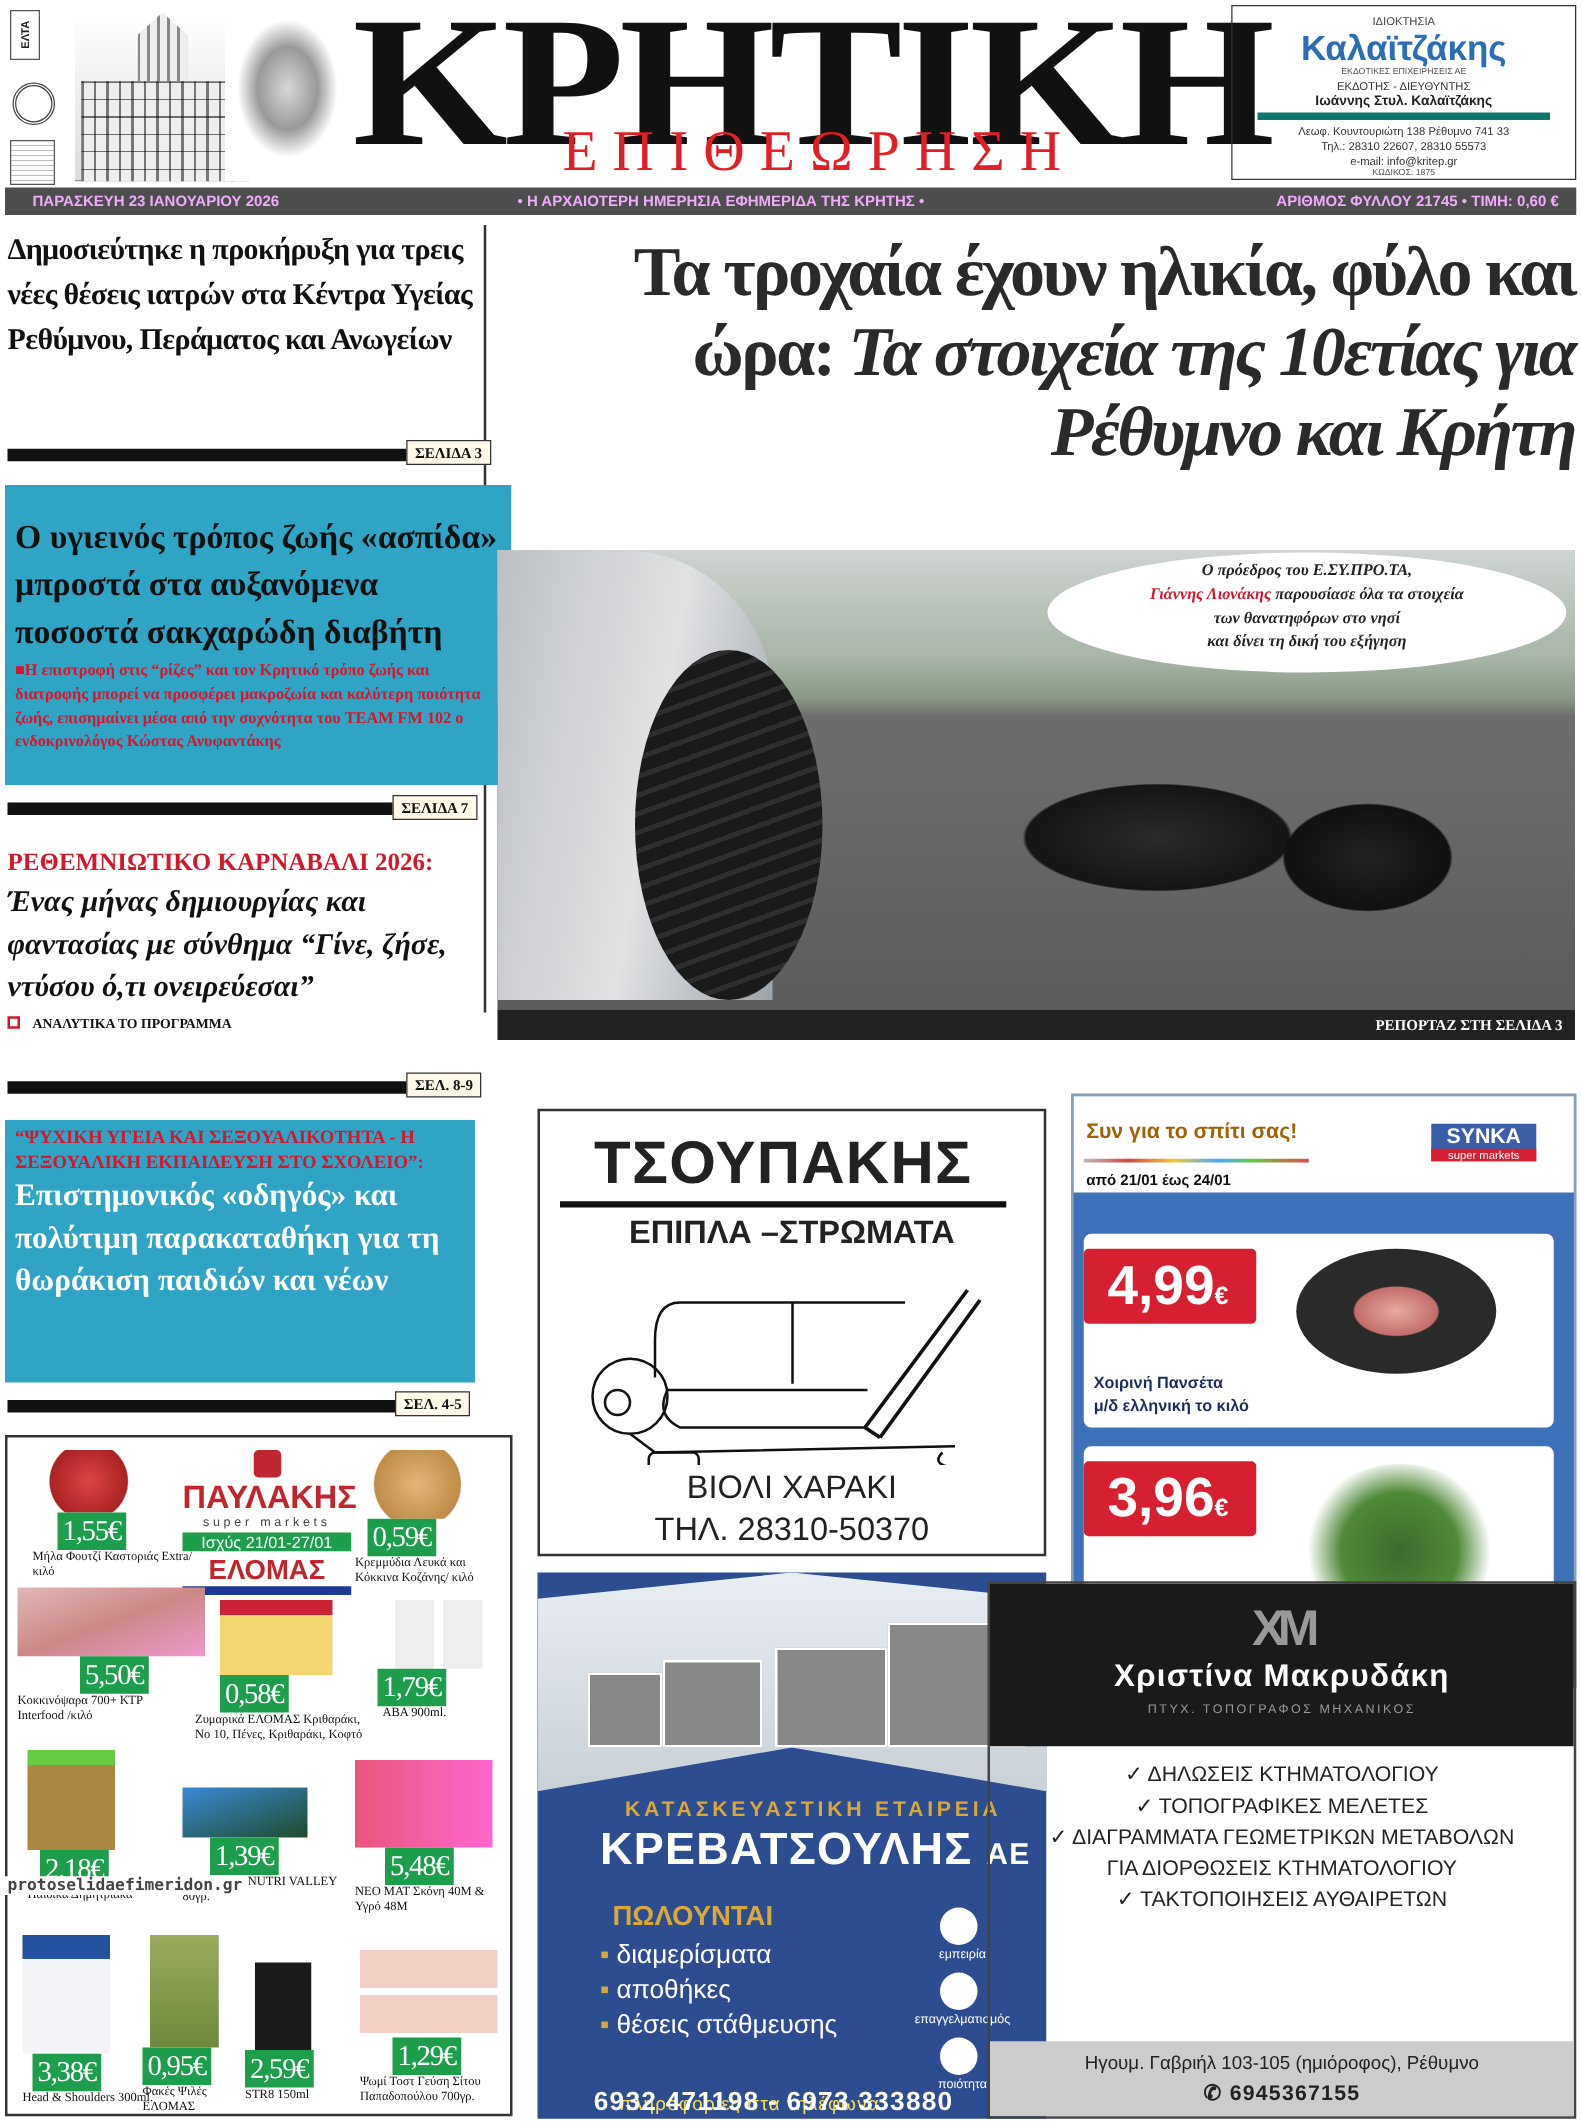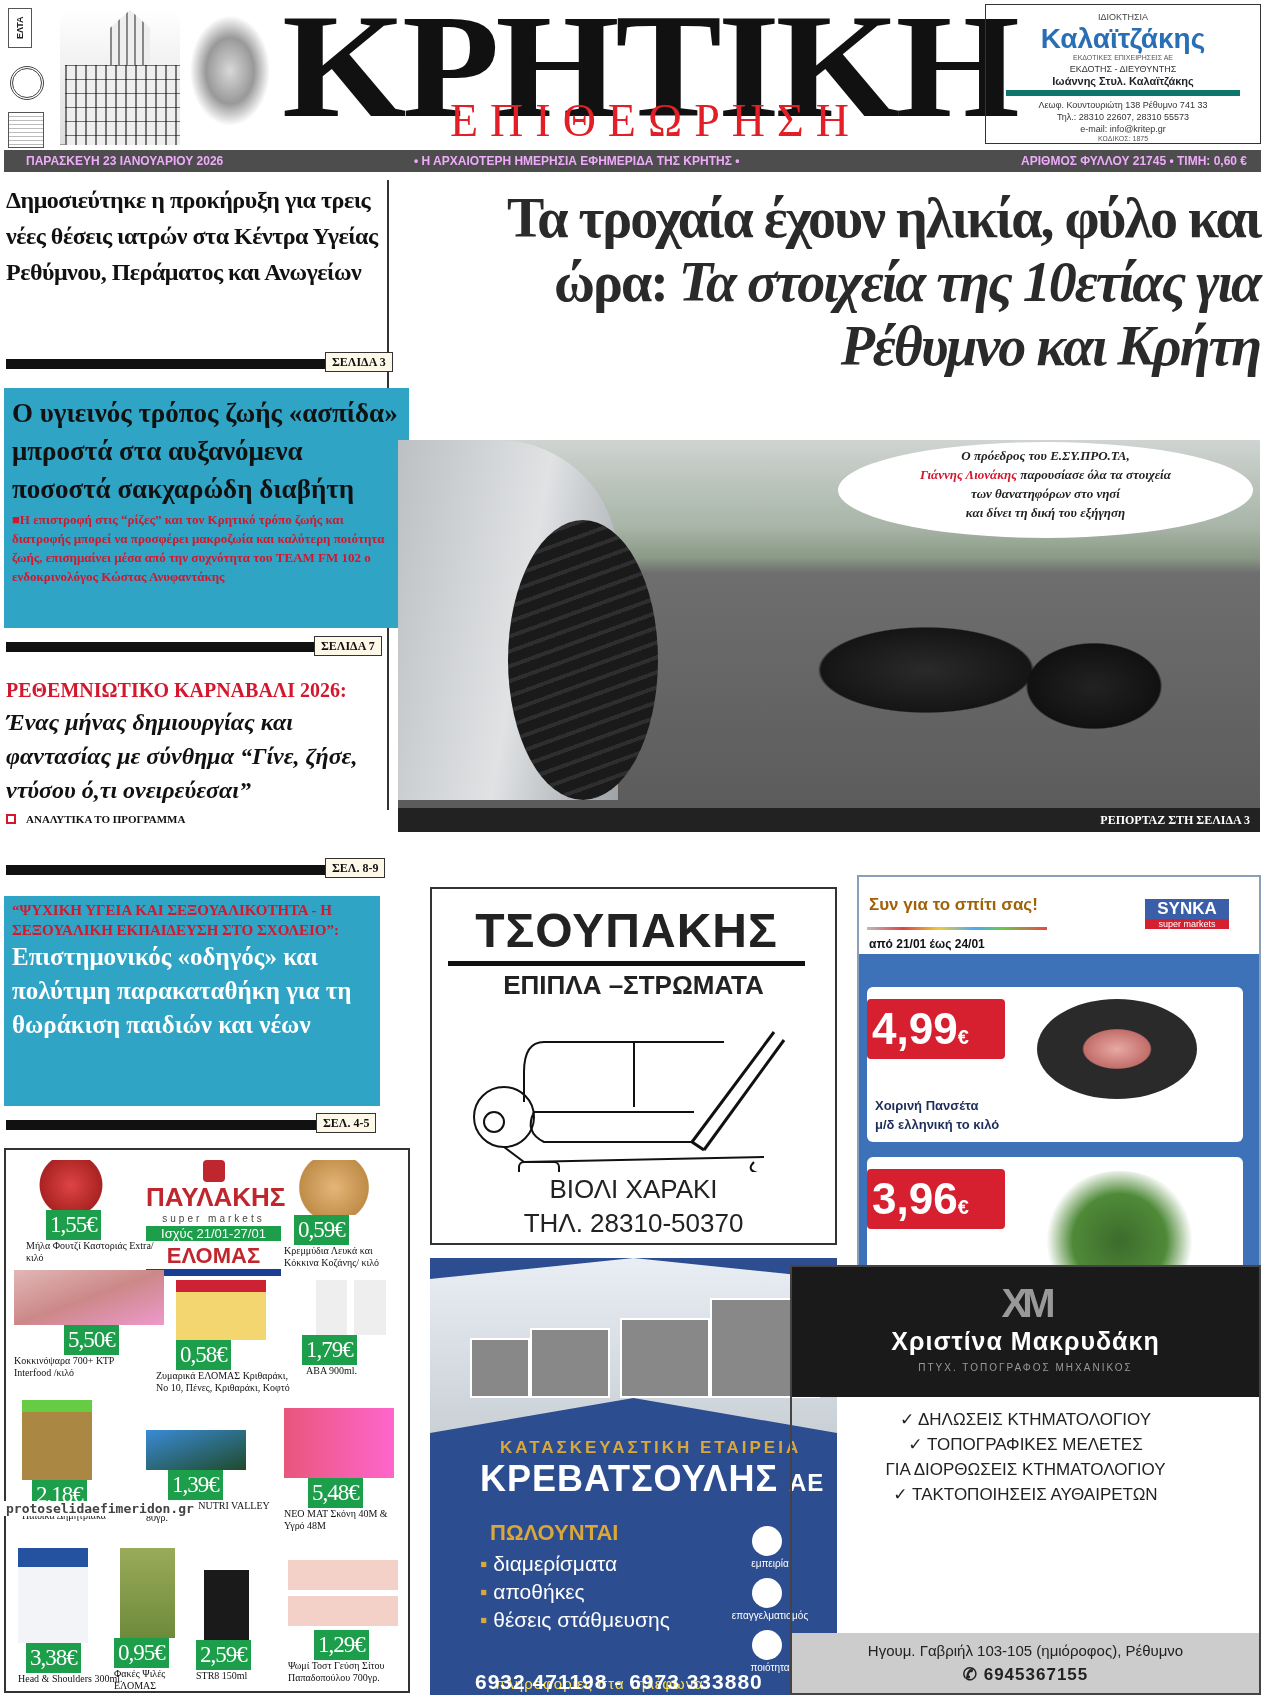--- a/index.html
+++ b/index.html
@@ -71,21 +71,21 @@
 .ad-krev .ic{position:absolute;width:30px;height:30px;border-radius:50%;background:#fff;left:322px}
 .ad-krev .icl{position:absolute;left:290px;width:100px;text-align:center;color:#fff;font-size:10px}
 .ad-synka{left:857px;top:875px;width:404px;height:475px;border:2px solid #8aa0b8;background:#3d72b8;font-family:"Liberation Sans",sans-serif}
 .ad-synka .top{background:#fff;height:77px;position:relative}
 .ad-synka .s1{position:absolute;left:10px;top:18px;font:bold 17px "Liberation Sans",sans-serif;color:#a16207}
 .ad-synka .rainbow{position:absolute;left:8px;top:50px;width:180px;height:3px;background:linear-gradient(90deg,#bbb,#d44 20%,#ec3 40%,#4af 60%,#6c4 75%,#e44)}
 .ad-synka .s2{position:absolute;left:10px;top:60px;font:bold 12px "Liberation Sans",sans-serif;color:#111}
 .ad-synka .logo{position:absolute;right:30px;top:22px;width:84px;height:30px;background:#3a5ea8;color:#fff;font:bold 17px/20px "Liberation Sans",sans-serif;text-align:center}
 .ad-synka .logo small{display:block;background:#d62030;font:9px/10px "Liberation Sans",sans-serif}
 .ad-synka .card{position:absolute;left:8px;width:376px;background:#fff;border-radius:6px}
-.ad-synka .price{position:absolute;left:0;top:12px;width:138px;height:60px;background:#d62030;color:#fff;font:bold 44px/60px "Liberation Sans",sans-serif;padding-left:5px;border-radius:4px}
+.ad-synka .price{position:absolute;left:0;top:12px;width:138px;height:60px;background:#d62030;color:#fff;font:bold 44px/60px "Liberation Sans",sans-serif;padding-left:19px;border-radius:4px}
 .ad-synka .price small{font-size:20px}
 .ad-synka .lbl{position:absolute;left:8px;bottom:8px;font:bold 13px/19px "Liberation Sans",sans-serif;color:#1d2d5a}
 .ad-synka .meat{position:absolute;left:170px;top:12px;width:160px;height:100px;border-radius:50%;background:radial-gradient(ellipse 60px 35px at 50% 50%,#e8a9a4 0,#c26e6a 55%,#2a2a2a 58%)}
 .ad-synka .herb{position:absolute;left:175px;top:14px;width:155px;height:140px;border-radius:50%;background:radial-gradient(circle,#3d6b2c 0,#4f8a38 45%,transparent 70%)}
 .ad-makr{left:790px;top:1265px;width:471px;height:430px;border:2px solid #444;font-family:"Liberation Sans",sans-serif;text-align:center;overflow:hidden}
 .ad-makr .dark{background:#1a1a1a;height:130px;color:#fff;position:relative}
 .ad-makr .xm{font:bold 40px/48px "Liberation Sans",sans-serif;color:#999;padding-top:12px;letter-spacing:-6px}
 .ad-makr .nm{font:bold 25px "Liberation Sans",sans-serif;letter-spacing:1px}
 .ad-makr .tt{font:10px "Liberation Sans",sans-serif;color:#999;letter-spacing:2px;margin-top:6px}
 .ad-makr ul{list-style:none;font:17px/25px "Liberation Sans",sans-serif;color:#222;margin-top:10px}
@@ -139,21 +139,21 @@
 </div>
 
 <div class="abs vrule"></div>
 
 <div class="abs story1">
   <div>Δημοσιεύτηκε η προκήρυξη για τρεις νέες θέσεις ιατρών στα Κέντρα Υγείας Ρεθύμνου, Περάματος και Ανωγείων</div>
 </div>
 <div class="pagebar" style="left:6px;top:359px;width:320px"></div>
 <div class="pagetag" style="left:325px;top:352px">ΣΕΛΙΔΑ 3</div>
 
-<div class="bluebox" style="left:4px;top:388px;width:405px;height:240px;padding:6px 8px">
+<div class="bluebox" style="left:4px;top:388px;width:405px;height:240px;padding:22px 8px">
   <div class="story2-head">Ο υγιεινός τρόπος ζωής «ασπίδα» μπροστά στα αυξανόμενα ποσοστά σακχαρώδη διαβήτη</div>
   <div class="story2-sub">■<span>Η επιστροφή στις “ρίζες” και τον Κρητικό τρόπο ζωής και διατροφής μπορεί να προσφέρει μακροζωία και καλύτερη ποιότητα ζωής, επισημαίνει μέσα από την συχνότητα του TEAM FM 102 ο ενδοκρινολόγος Κώστας Ανυφαντάκης</span></div>
 </div>
 <div class="pagebar" style="left:6px;top:642px;width:310px"></div>
 <div class="pagetag" style="left:314px;top:636px">ΣΕΛΙΔΑ 7</div>
 
 <div class="abs" style="left:6px;top:675px;width:378px">
   <div class="story3-kick">ΡΕΘΕΜΝΙΩΤΙΚΟ ΚΑΡΝΑΒΑΛΙ 2026:</div>
   <div class="story3-head">Ένας μήνας δημιουργίας και φαντασίας με σύνθημα “Γίνε, ζήσε, ντύσου ό,τι ονειρεύεσαι”</div>
   <div class="story3-note"><span class="box"></span><span>ΑΝΑΛΥΤΙΚΑ ΤΟ ΠΡΟΓΡΑΜΜΑ</span></div>
@@ -257,20 +257,21 @@
 
 <div class="abs ad-makr">
   <div class="dark">
     <div class="xm">XM</div>
     <div class="nm">Χριστίνα Μακρυδάκη</div>
     <div class="tt">ΠΤΥΧ. ΤΟΠΟΓΡΑΦΟΣ ΜΗΧΑΝΙΚΟΣ</div>
   </div>
   <ul>
     <li>✓ ΔΗΛΩΣΕΙΣ ΚΤΗΜΑΤΟΛΟΓΙΟΥ</li>
     <li>✓ ΤΟΠΟΓΡΑΦΙΚΕΣ ΜΕΛΕΤΕΣ</li>
+    <li>✓ ΔΙΑΓΡΑΜΜΑΤΑ ΓΕΩΜΕΤΡΙΚΩΝ ΜΕΤΑΒΟΛΩΝ</li>
     <li>ΓΙΑ ΔΙΟΡΘΩΣΕΙΣ ΚΤΗΜΑΤΟΛΟΓΙΟΥ</li>
     <li>✓ ΤΑΚΤΟΠΟΙΗΣΕΙΣ ΑΥΘΑΙΡΕΤΩΝ</li>
   </ul>
   <div class="foot">
     <div>Ηγουμ. Γαβριήλ 103-105 (ημιόροφος), Ρέθυμνο</div>
     <b>✆ 6945367155</b>
   </div>
 </div>
 
 <div class="abs ad-pav">

